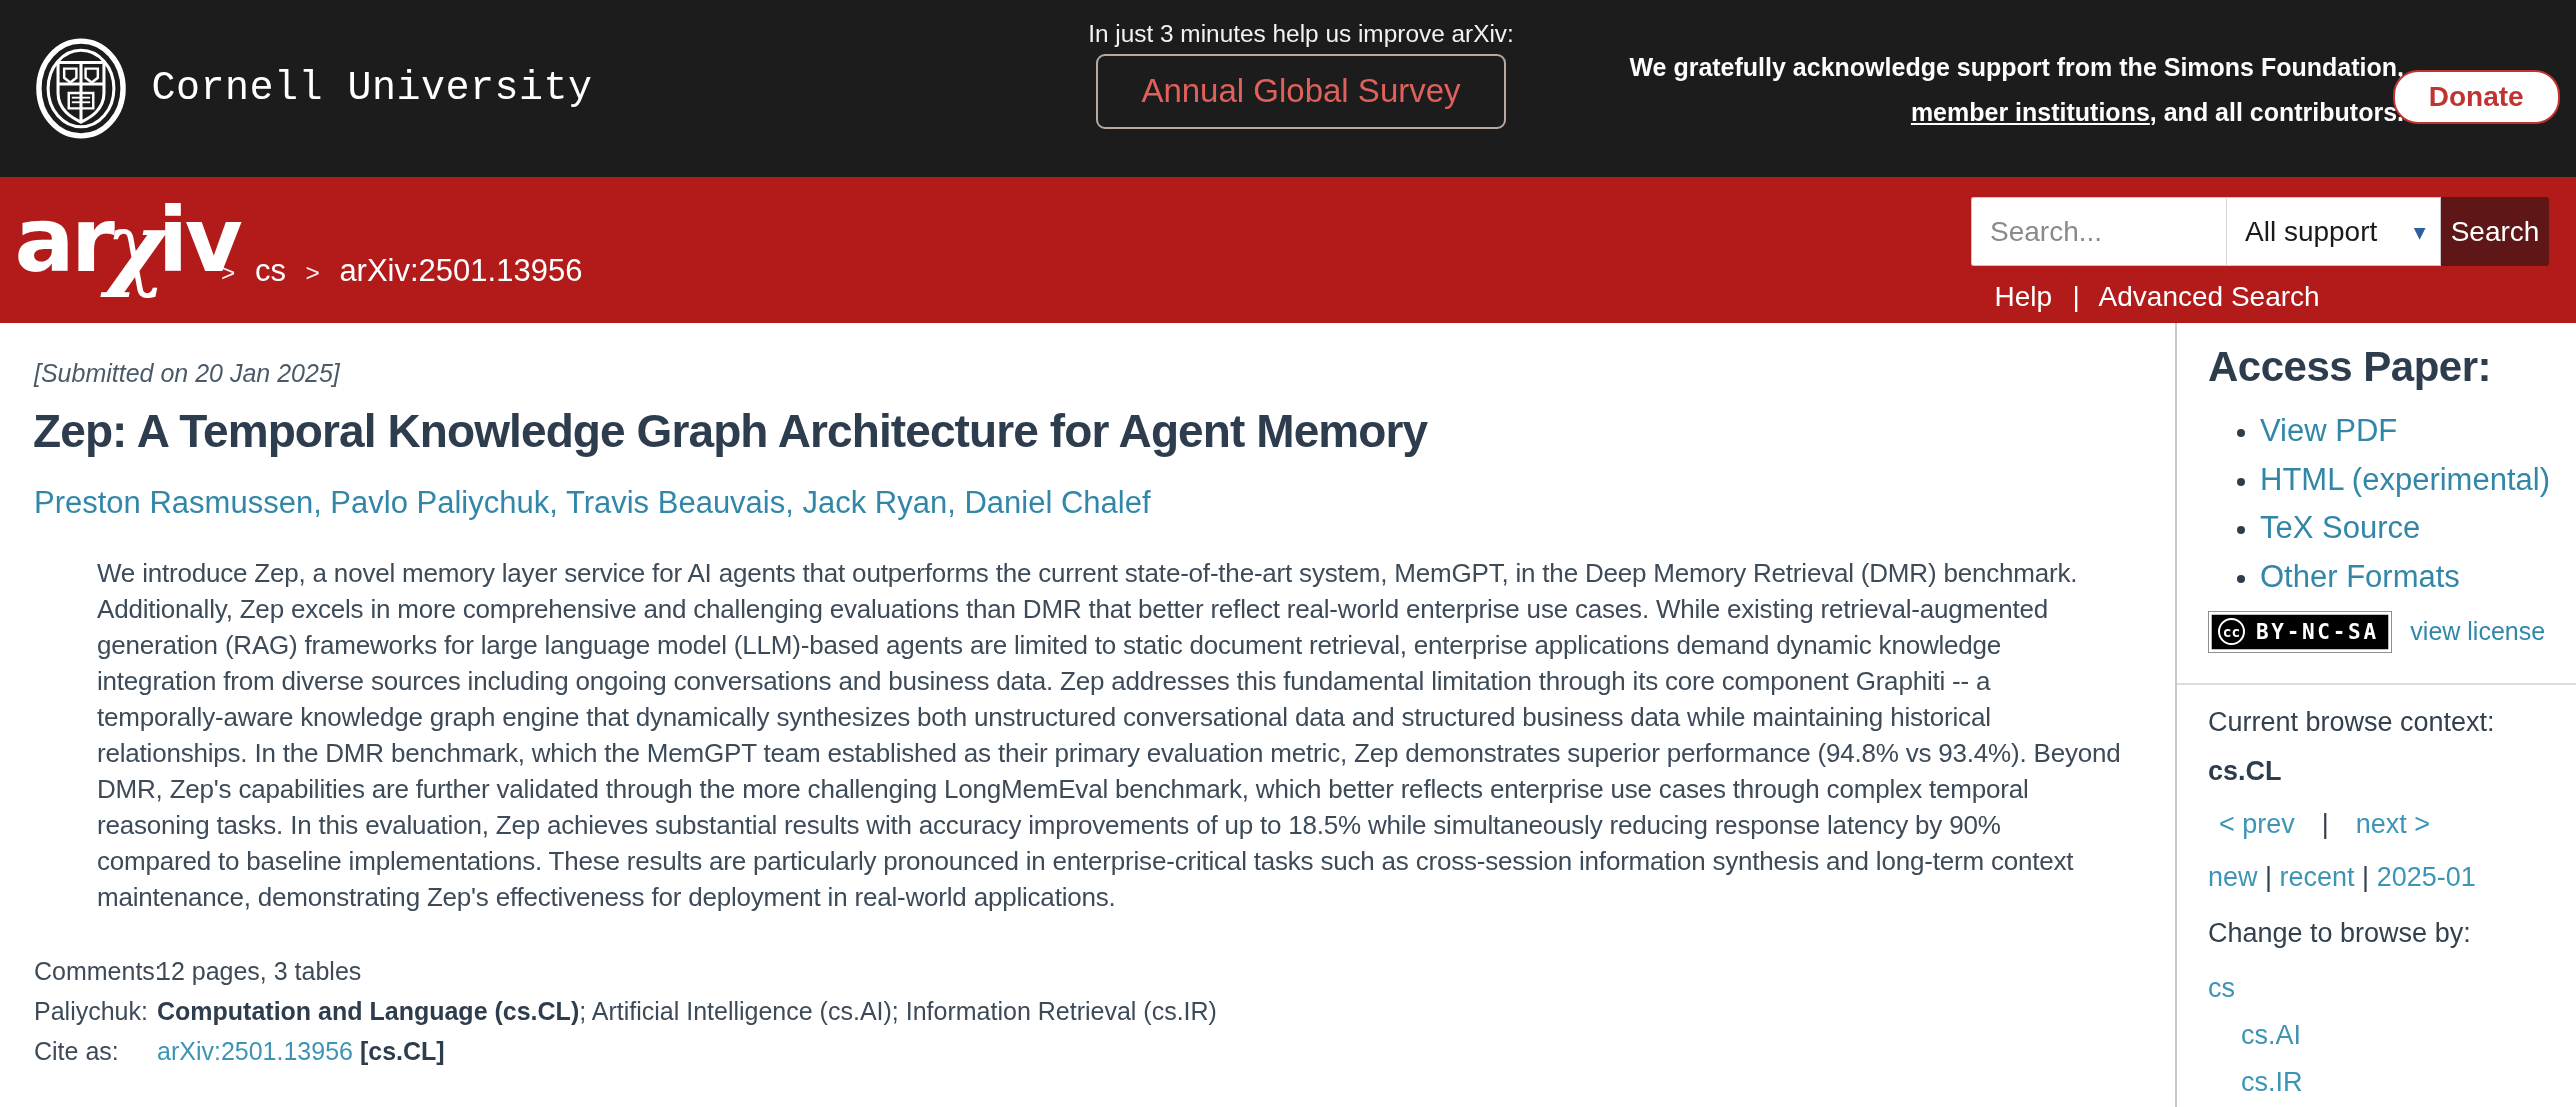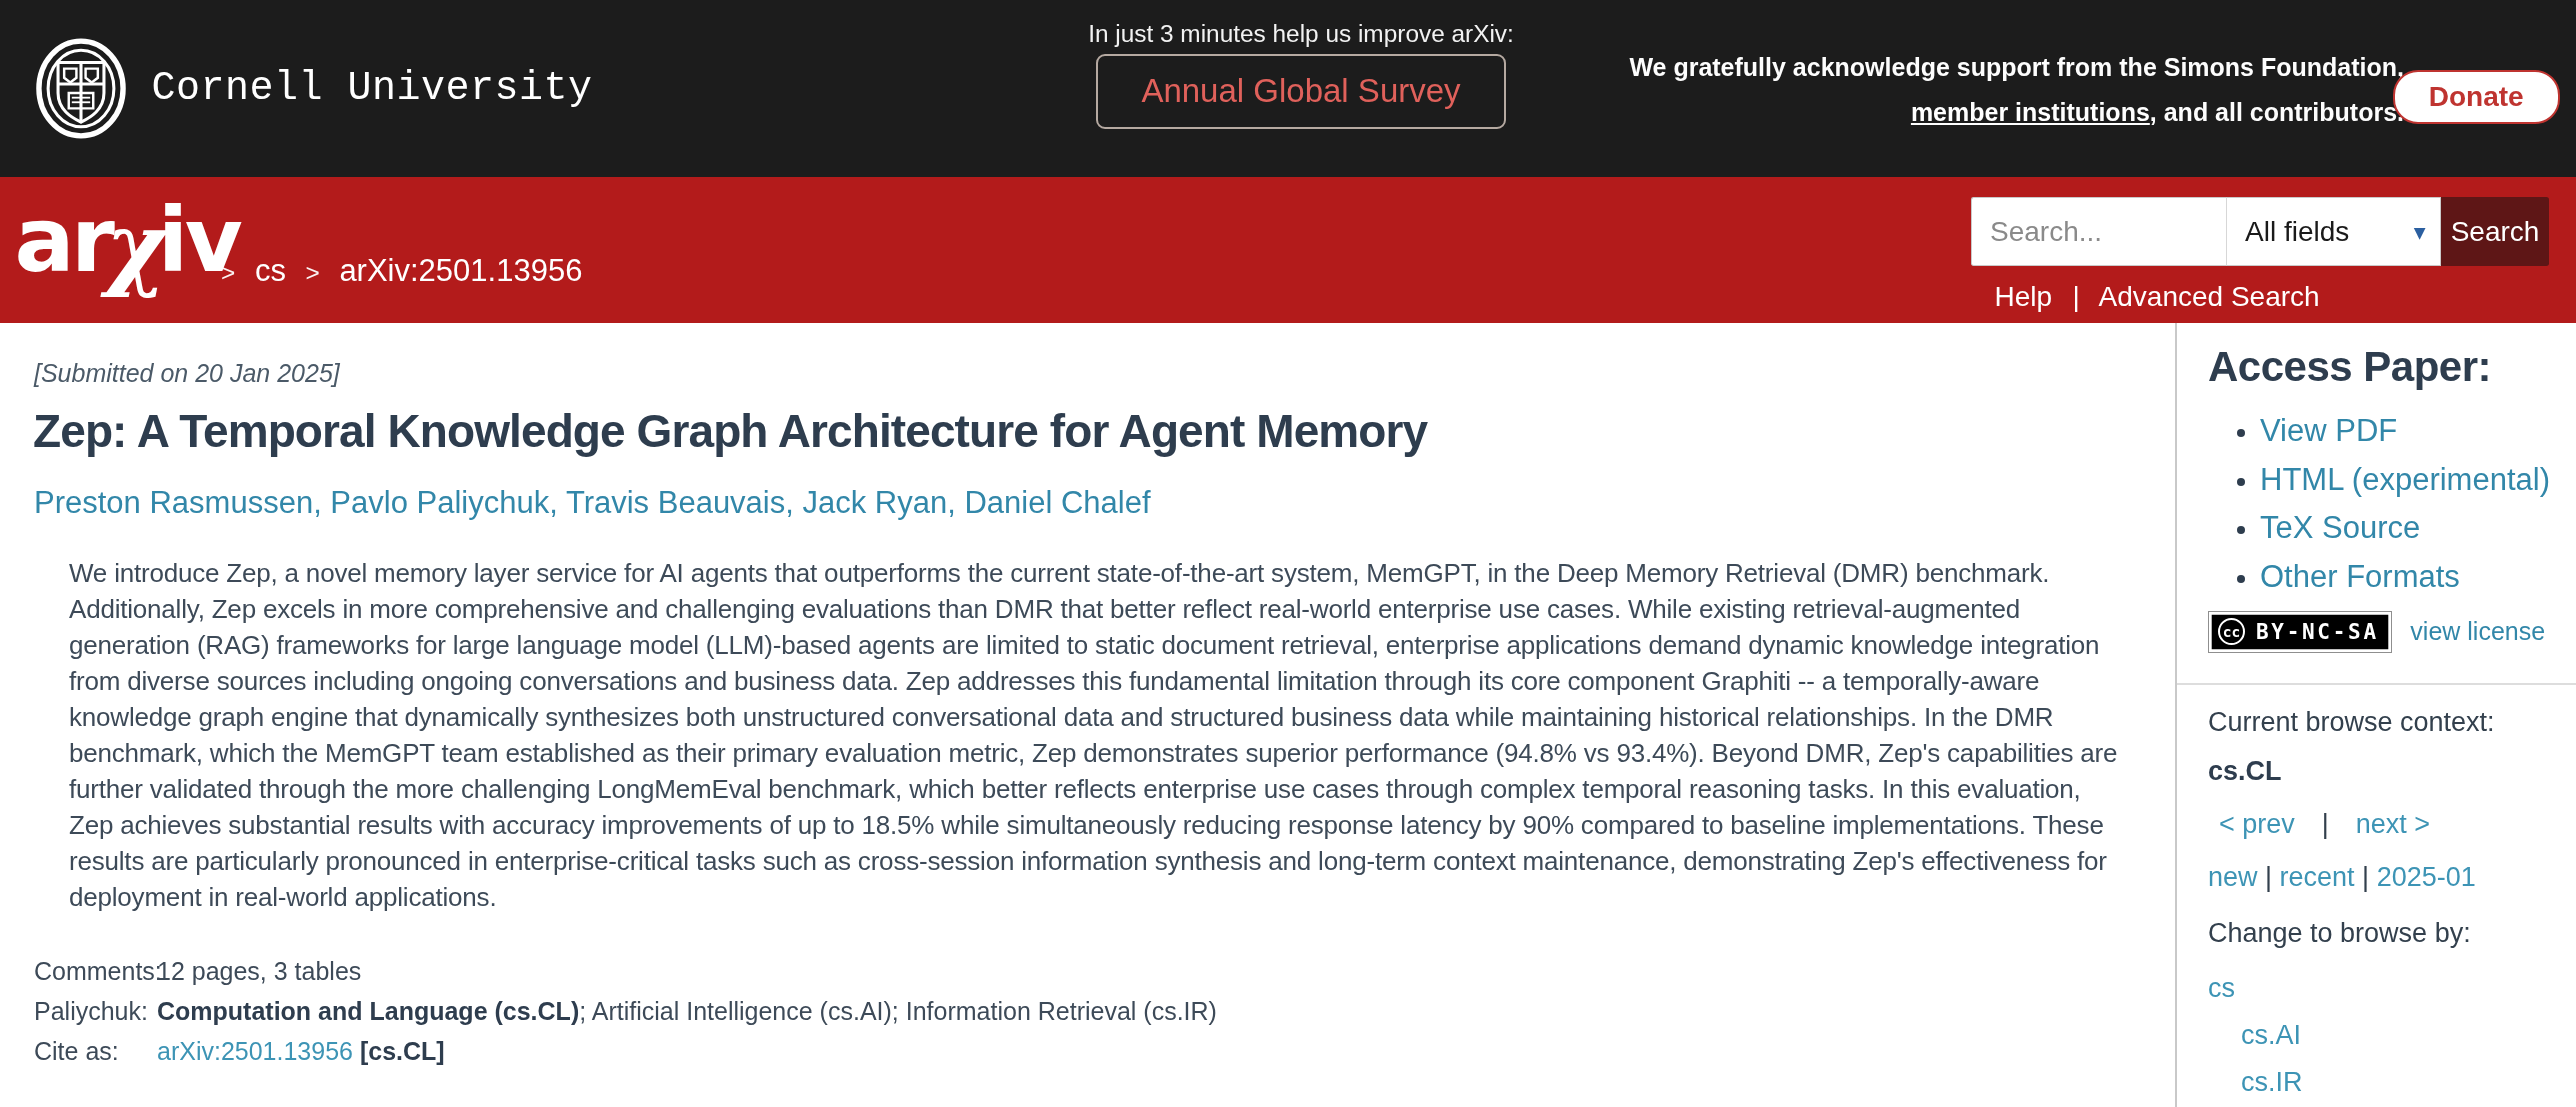--- a/index.html
+++ b/index.html
@@ -80,21 +80,21 @@
     height: 60px; background: #e9e9e9; border-bottom: 1.8px solid #c8c8c8;
     display: flex; align-items: center; padding-left: 34px;
     font-size: 32px; font-weight: bold; color: #141414;
   }
 
   .submitted { margin: 36px 0 0 34px; font-style: italic; font-size: 25px; color: #4b5a68; }
   .title { margin: 16.3px 36px 0 33px; font-size: 46px; font-weight: bold; color: #2e3d4e; letter-spacing: -0.9px; }
   .authors { margin: 27px 0 0 34px; font-size: 31px; color: #3287a9; }
   .authors a { color: #3287a9; }
   .abstract {
-    margin: 34px 54px 0 69px; font-size: 26px; line-height: 36px;
+    margin: 34px 54px 0 97px; font-size: 26px; line-height: 36px;
     color: #3d4a58; letter-spacing: -0.2px;
   }
 
   .meta { margin: 42px 0 0 34px; font-size: 25px; color: #3d4a58; }
   .meta a { color: #3d94b5; }
   .meta-row { display: flex; margin-bottom: 11px; align-items: flex-start; }
   .meta-label { width: 123px; flex-shrink: 0; color: #3d4a58; }
   .meta-value b { color: #2e3d4e; }
   .cite-line { margin-bottom: 11px; }
 
@@ -171,21 +171,21 @@
     <span class="bc-sep">&gt;</span>
     <a>cs</a>
     <span class="bc-sep">&gt;</span>
     <a>arXiv:2501.13956</a>
   </div>
 
   <div class="search-area">
     <div class="search-row">
       <input class="search-input" type="text" placeholder="Search..." style="">
       <div class="scope-select">
-        <span>All fields</span>
+        <span>All support</span>
         <span class="chev">▾</span>
       </div>
       <button class="search-btn">Search</button>
     </div>
     <div class="search-links">
       <a>Help</a>
       <span class="divider">|</span>
       <a>Advanced Search</a>
     </div>
   </div>

